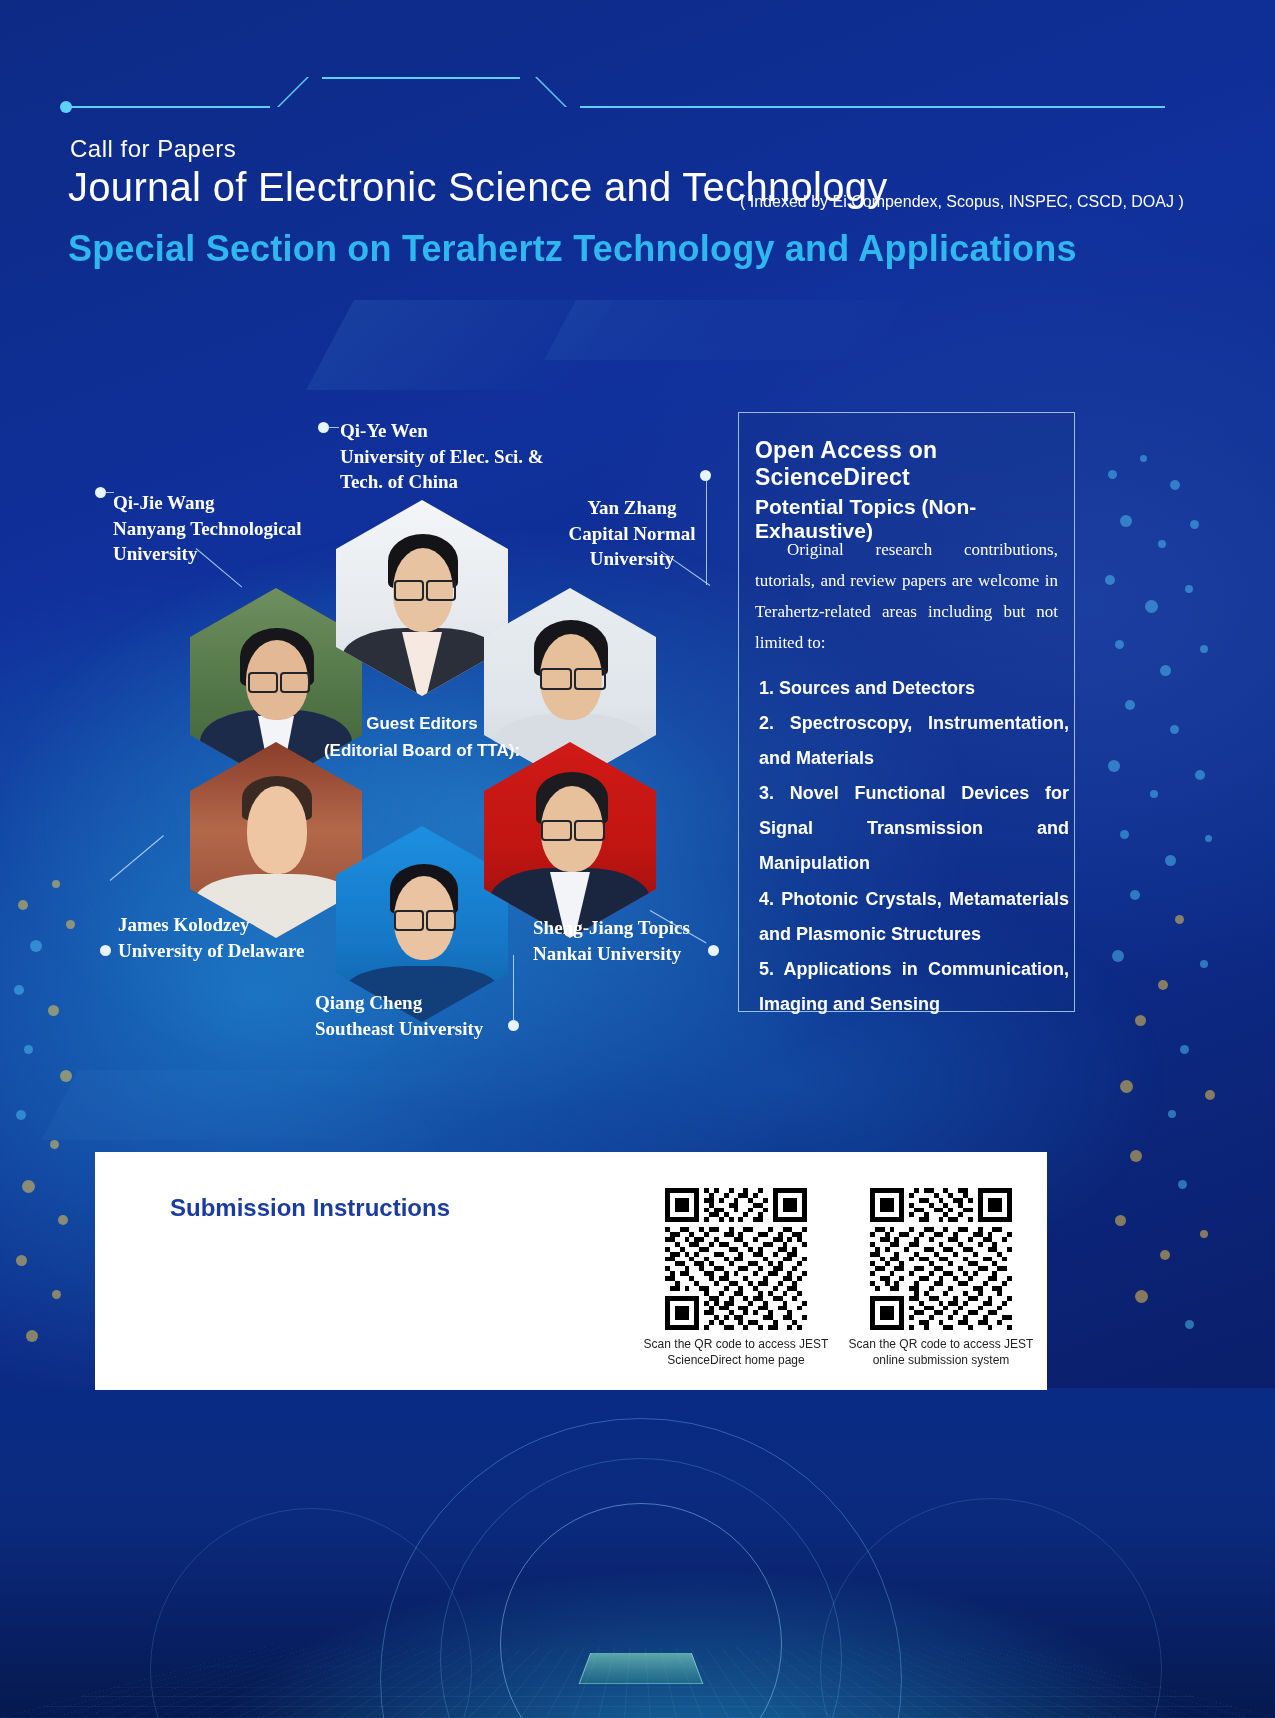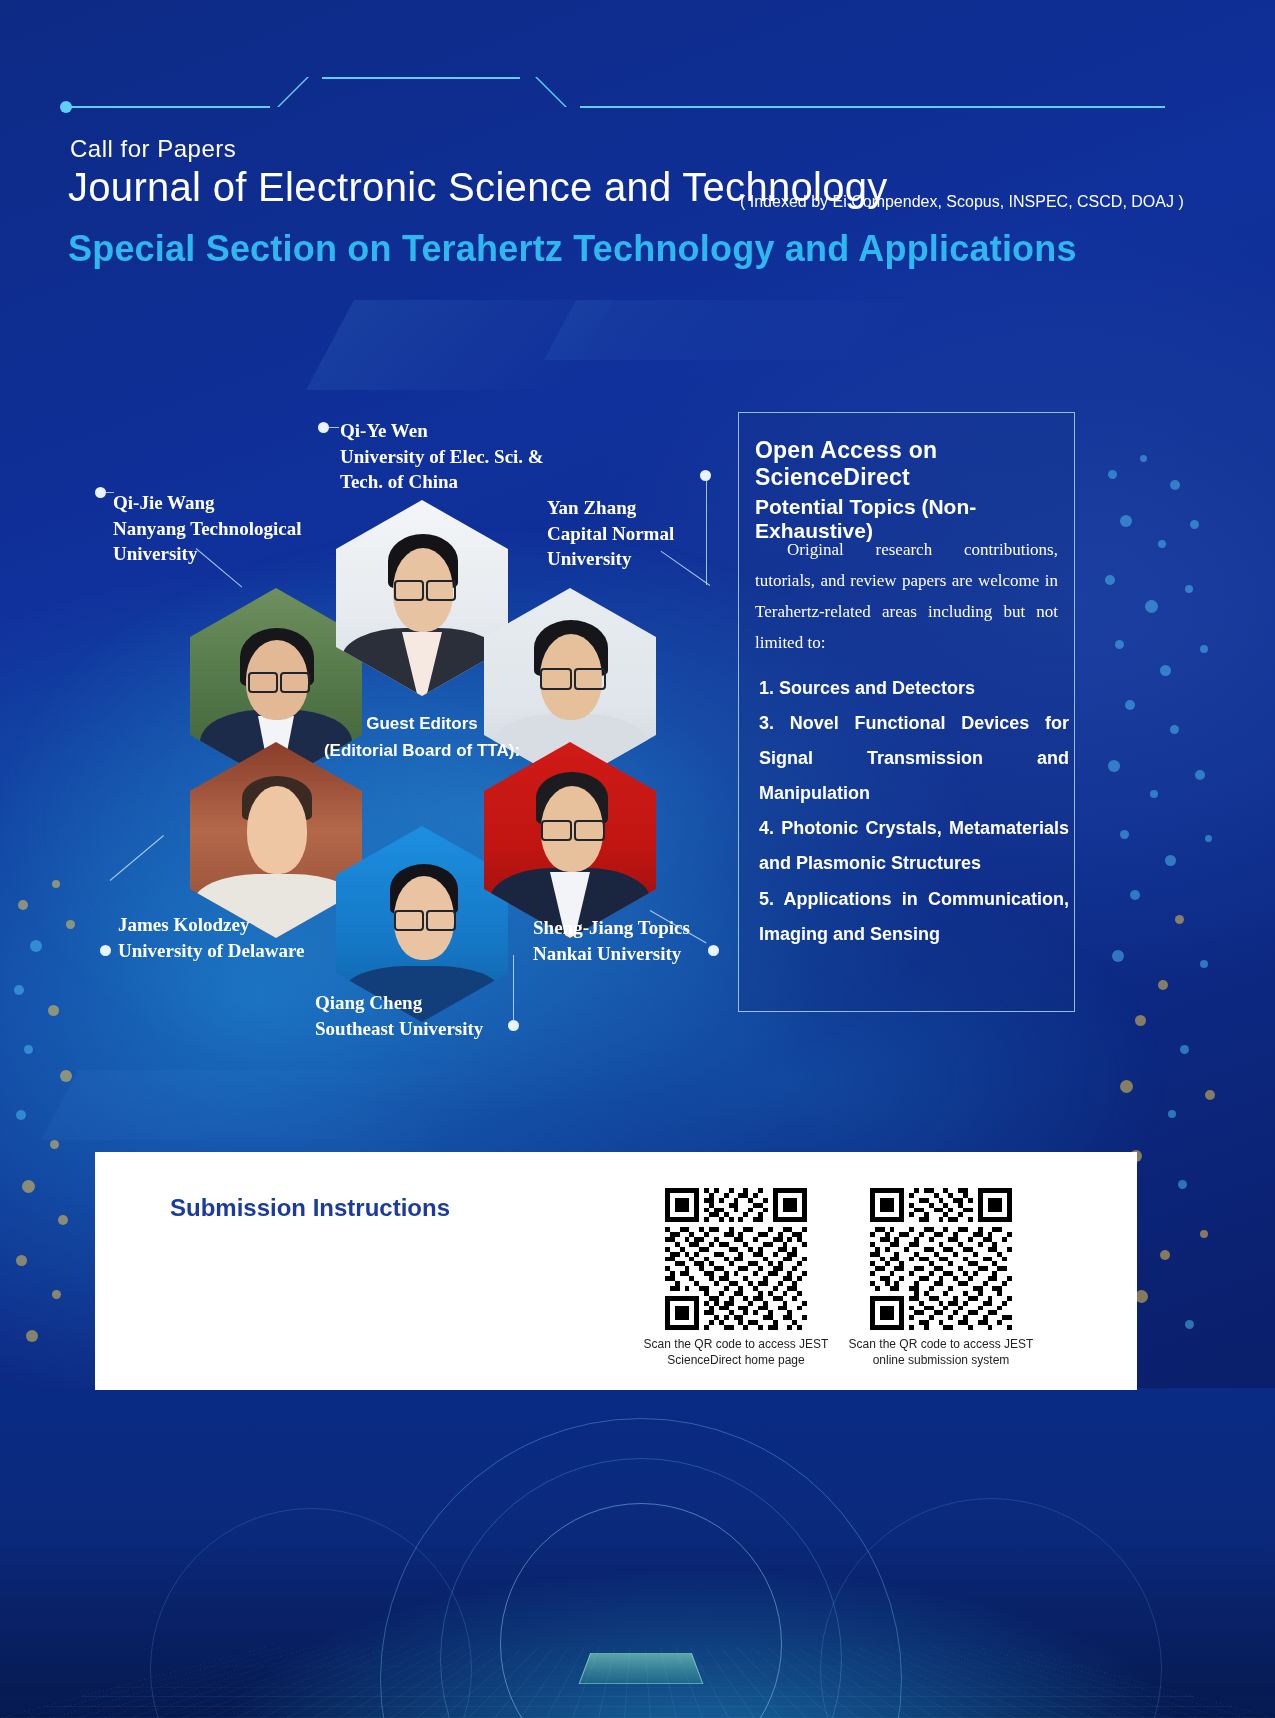--- a/index.html
+++ b/index.html
@@ -126,21 +126,21 @@
     font-family:"Liberation Serif",serif;font-size:17px;line-height:1.82;text-align:justify;
     text-indent:32px;
   }
   .ib-list{position:absolute;left:20px;top:258px;width:310px;}
   .ib-item{
     color:#ffffff;font-size:18px;font-weight:bold;line-height:1.95;text-align:justify;
   }
 
   
   .whitecard{
-    position:absolute;left:95px;top:1152px;width:1042px;height:238px;background:#ffffff;
+    position:absolute;left:95px;top:1152px;width:952px;height:238px;background:#ffffff;
   }
   .sub-h{
     position:absolute;left:75px;top:42px;color:#1b3b9e;font-size:24px;font-weight:bold;
   }
   .sub-p{
     position:absolute;left:70px;top:84px;width:410px;color:#111;
     font-family:"Liberation Serif",serif;font-size:18px;line-height:1.95;text-align:justify;
     text-indent:34px;
   }
   .sub-link{color:#1a2fbf;text-decoration:underline;}
@@ -320,21 +320,21 @@
 <div class="ed-label" style="left:340px;top:418px;width:230px;">
   <div>Qi-Ye Wen</div>
   <div>University  of  Elec.  Sci.  &amp; Tech. of China</div>
 </div>
 
 <div class="ed-label" style="left:113px;top:490px;width:215px;">
   <div>Qi-Jie Wang</div>
   <div>Nanyang  Technological University</div>
 </div>
 
-<div class="ed-label" style="left:547px;top:495px;width:170px;">
+<div class="ed-label" style="left:547px;top:495px;width:170px;text-align:center;">
   <div>Yan Zhang</div>
   <div>Capital Normal University</div>
 </div>
 
 <div class="ed-label" style="left:118px;top:912px;width:230px;">
   <div>James Kolodzey</div>
   <div>University of Delaware</div>
 </div>
 
 <div class="ed-label" style="left:315px;top:990px;width:230px;">
@@ -351,20 +351,21 @@
   <div>Guest Editors</div>
   <div>(Editorial Board of TTA):</div>
 </div>
 
 <div class="infobox">
   <div class="ib-h1">Open Access on ScienceDirect</div>
   <div class="ib-h2">Potential Topics (Non-Exhaustive)</div>
   <div class="ib-para">Original research contributions, tutorials, and review papers are welcome in Terahertz-related areas including but not limited to:</div>
   <div class="ib-list">
     <div class="ib-item">1.  Sources and Detectors</div>
+    <div class="ib-item">2. Spectroscopy,  Instrumentation,  and Materials</div>
     <div class="ib-item">3. Novel Functional Devices for Signal Transmission and Manipulation</div>
     <div class="ib-item">4.  Photonic Crystals, Metamaterials and Plasmonic Structures</div>
     <div class="ib-item">5.  Applications  in  Communication, Imaging and Sensing</div>
   </div>
 </div>
 
 <div class="bottom-band">
   <div class="band-grid"></div>
   <div class="band-arc" style="left:380px;top:30px;width:520px;height:520px;"></div>
   <div class="band-arc" style="left:440px;top:70px;width:400px;height:400px;border-color:rgba(120,200,255,.25);"></div>

